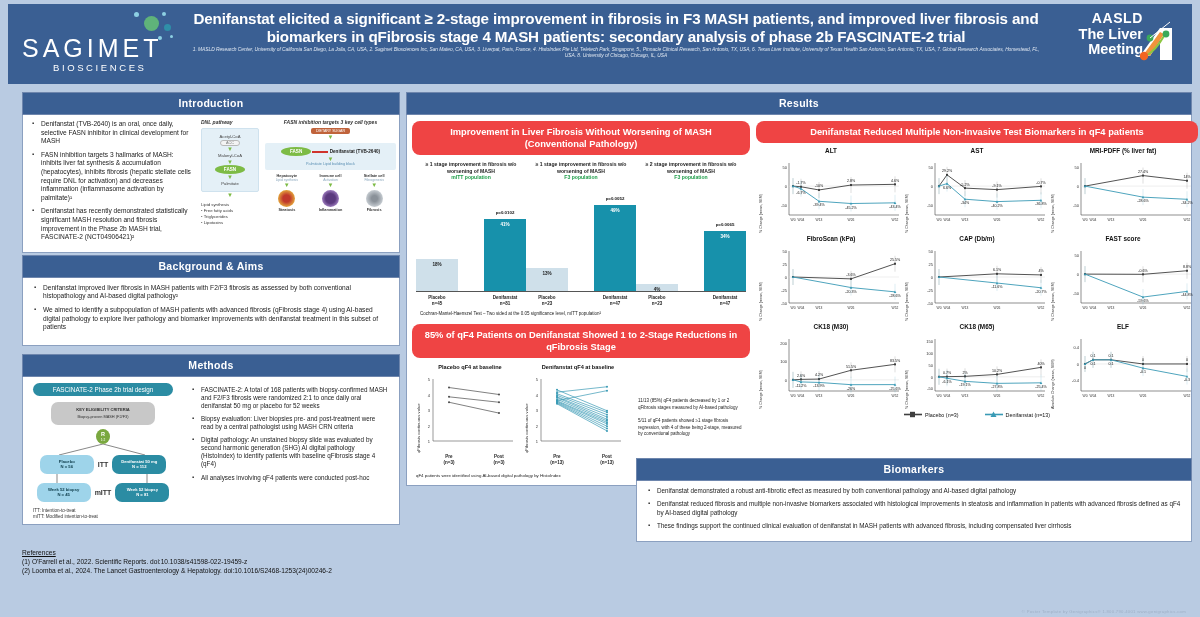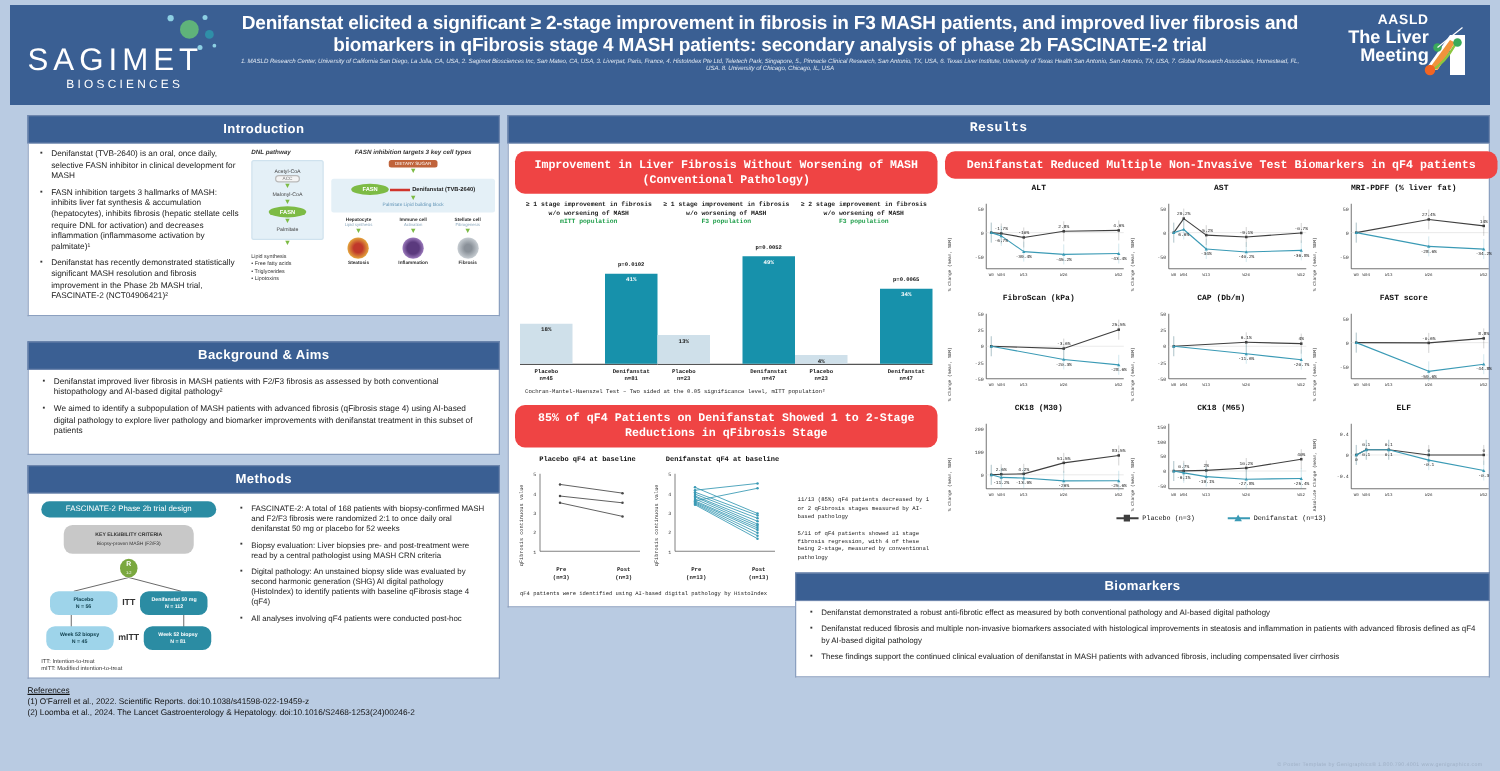--- a/index.html
+++ b/index.html
@@ -40,21 +40,21 @@
     letter-spacing:-0.05px;
   }
   .affil{
     color:#dfe7f1;font-size:4.9px;line-height:5.9px;margin-top:2px;
     font-style:italic;letter-spacing:-0.05px;
   }
   .aasld{
     width:145px;flex:none;position:relative;height:80px;
   }
   .aasld-txt{position:absolute;left:6px;top:6px;width:90px;text-align:right;color:#fff;}
-  .aasld-l1{font-size:11px;font-weight:bold;letter-spacing:.6px;}
+  .aasld-l1{font-size:14px;font-weight:bold;letter-spacing:.6px;}
   .aasld-l2{font-size:14.5px;font-weight:bold;line-height:15px;margin-top:1px;}
   .aasld-l3{font-size:14.5px;font-weight:bold;line-height:15px;}
   .aasld-mark{position:absolute;right:14px;top:16px;width:48px;height:48px;}
 
   
   .secbar{
     background:#3a5f93;color:#fff;text-align:center;font-size:10.5px;
     font-weight:bold;letter-spacing:.3px;padding:4px 0 5px 0;
     border:1px solid #6e86ad;
   }
@@ -123,21 +123,21 @@
   }
   .arm.pl{background:#9ed4ea;color:#12414f;}
   .arm.dn{background:#2b8ca3;}
   .arm.plb{background:#9ed4ea;color:#12414f;}
   .armlab{font-size:7px;font-weight:bold;color:#333;}
   .foot-abbr{font-size:4.6px;color:#333;margin:6px 0 0 6px;line-height:6.4px;}
   .meth-text{flex:1;padding-left:4px;}
   .meth-text ul.bul li{font-size:6.3px;line-height:8.1px;}
 
   
-  .results{position:absolute;left:406px;top:92px;width:786px;font-family:Liberation Mono, monospace;}
+  .results{position:absolute;left:406px;top:92px;width:786px;}
   .res-inner{display:flex;gap:6px;padding:6px 5px 5px 5px;}
   .res-left{width:338px;}
   .res-right{flex:1;}
 
   .tealbar{
     background:#ef4444;color:#fff;border-radius:8px;text-align:center;
     font-weight:bold;font-size:9.3px;line-height:12px;padding:5px 8px;
   }
 
   
@@ -305,21 +305,21 @@
                 <div class="arrow-d">▼</div>
                 <div class="blob" style="background:radial-gradient(circle,#8a9199 25%,#cdd3d8 75%);"></div>
                 <div class="cell-t">Fibrosis</div>
               </div>
             </div>
           </div>
         </div>
       </div>
     </div>
 
-    <div class="secbar" style="margin-top:20px;">Background &amp; Aims</div>
+    <div class="secbar" style="margin-top:2px;">Background &amp; Aims</div>
     <div class="secbody">
       <ul class="bul" style="padding:6px 8px 8px 20px;">
         <li>Denifanstat improved liver fibrosis in MASH patients with F2/F3 fibrosis as assessed by both conventional histopathology and AI-based digital pathology²</li>
         <li>We aimed to identify a subpopulation of MASH patients with advanced fibrosis (qFibrosis stage 4) using AI-based digital pathology to explore liver pathology and biomarker improvements with denifanstat treatment in this subset of patients</li>
       </ul>
     </div>
 
     <div class="secbar" style="margin-top:8px;">Methods</div>
     <div class="secbody meth-body">
       <div class="trial-fig">

